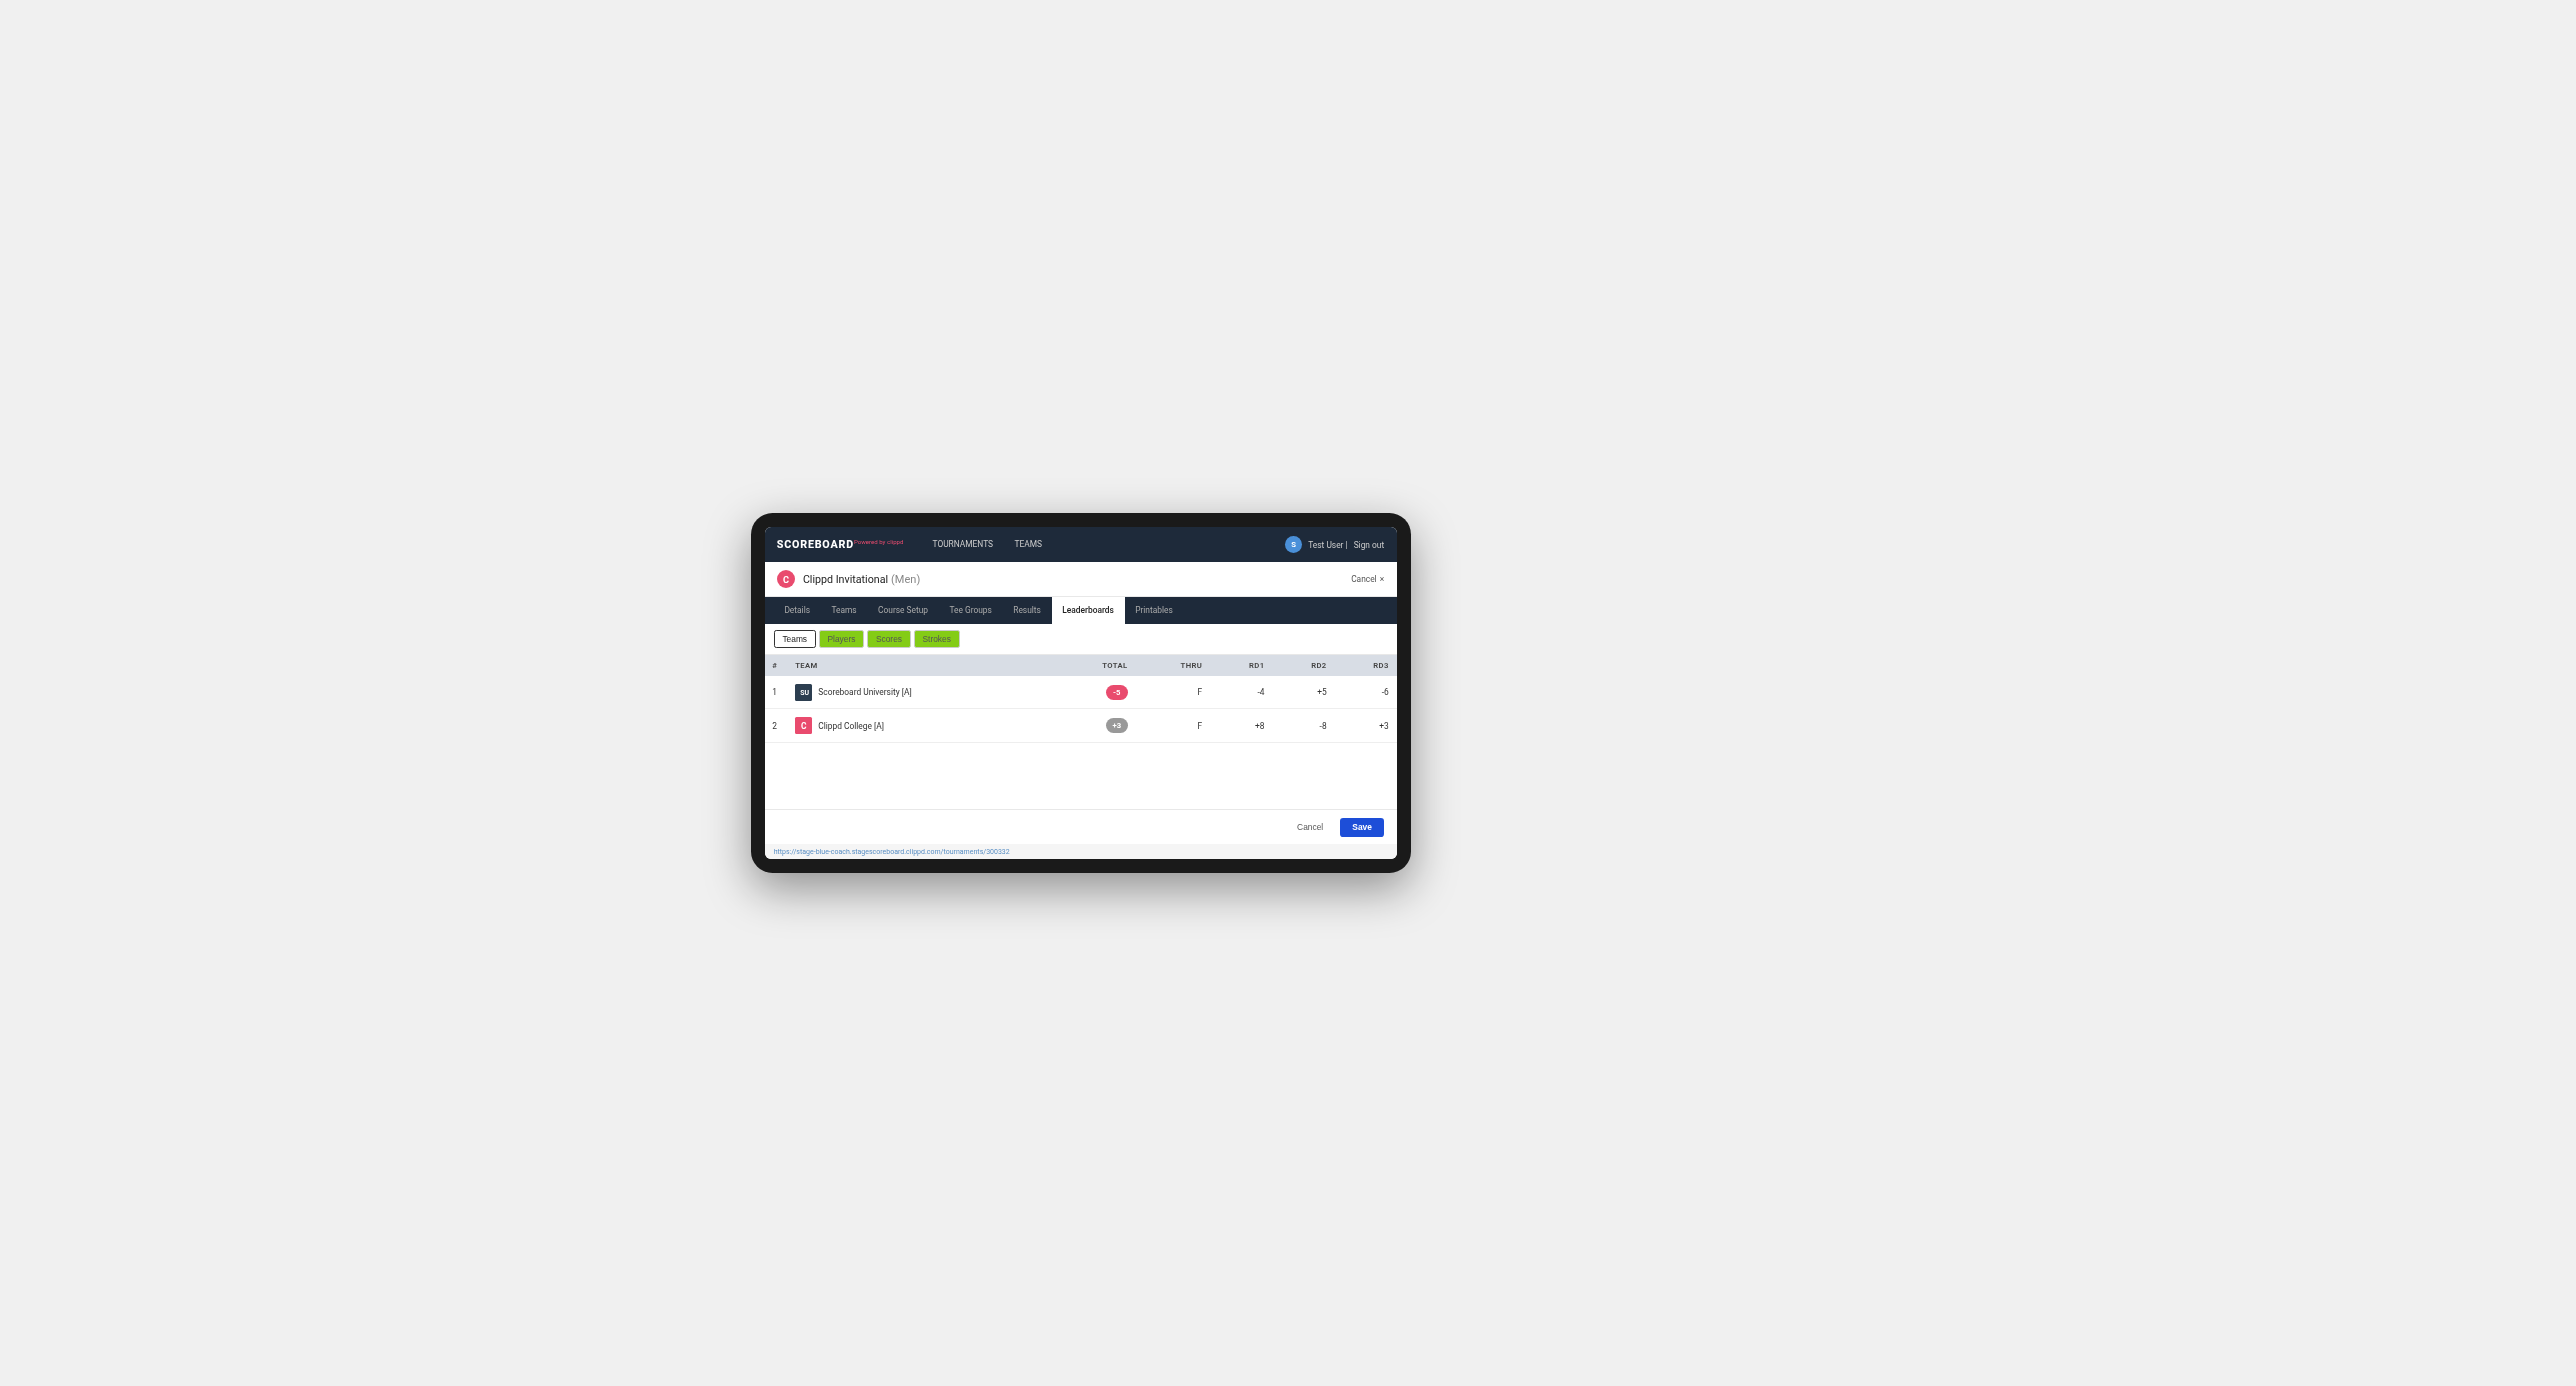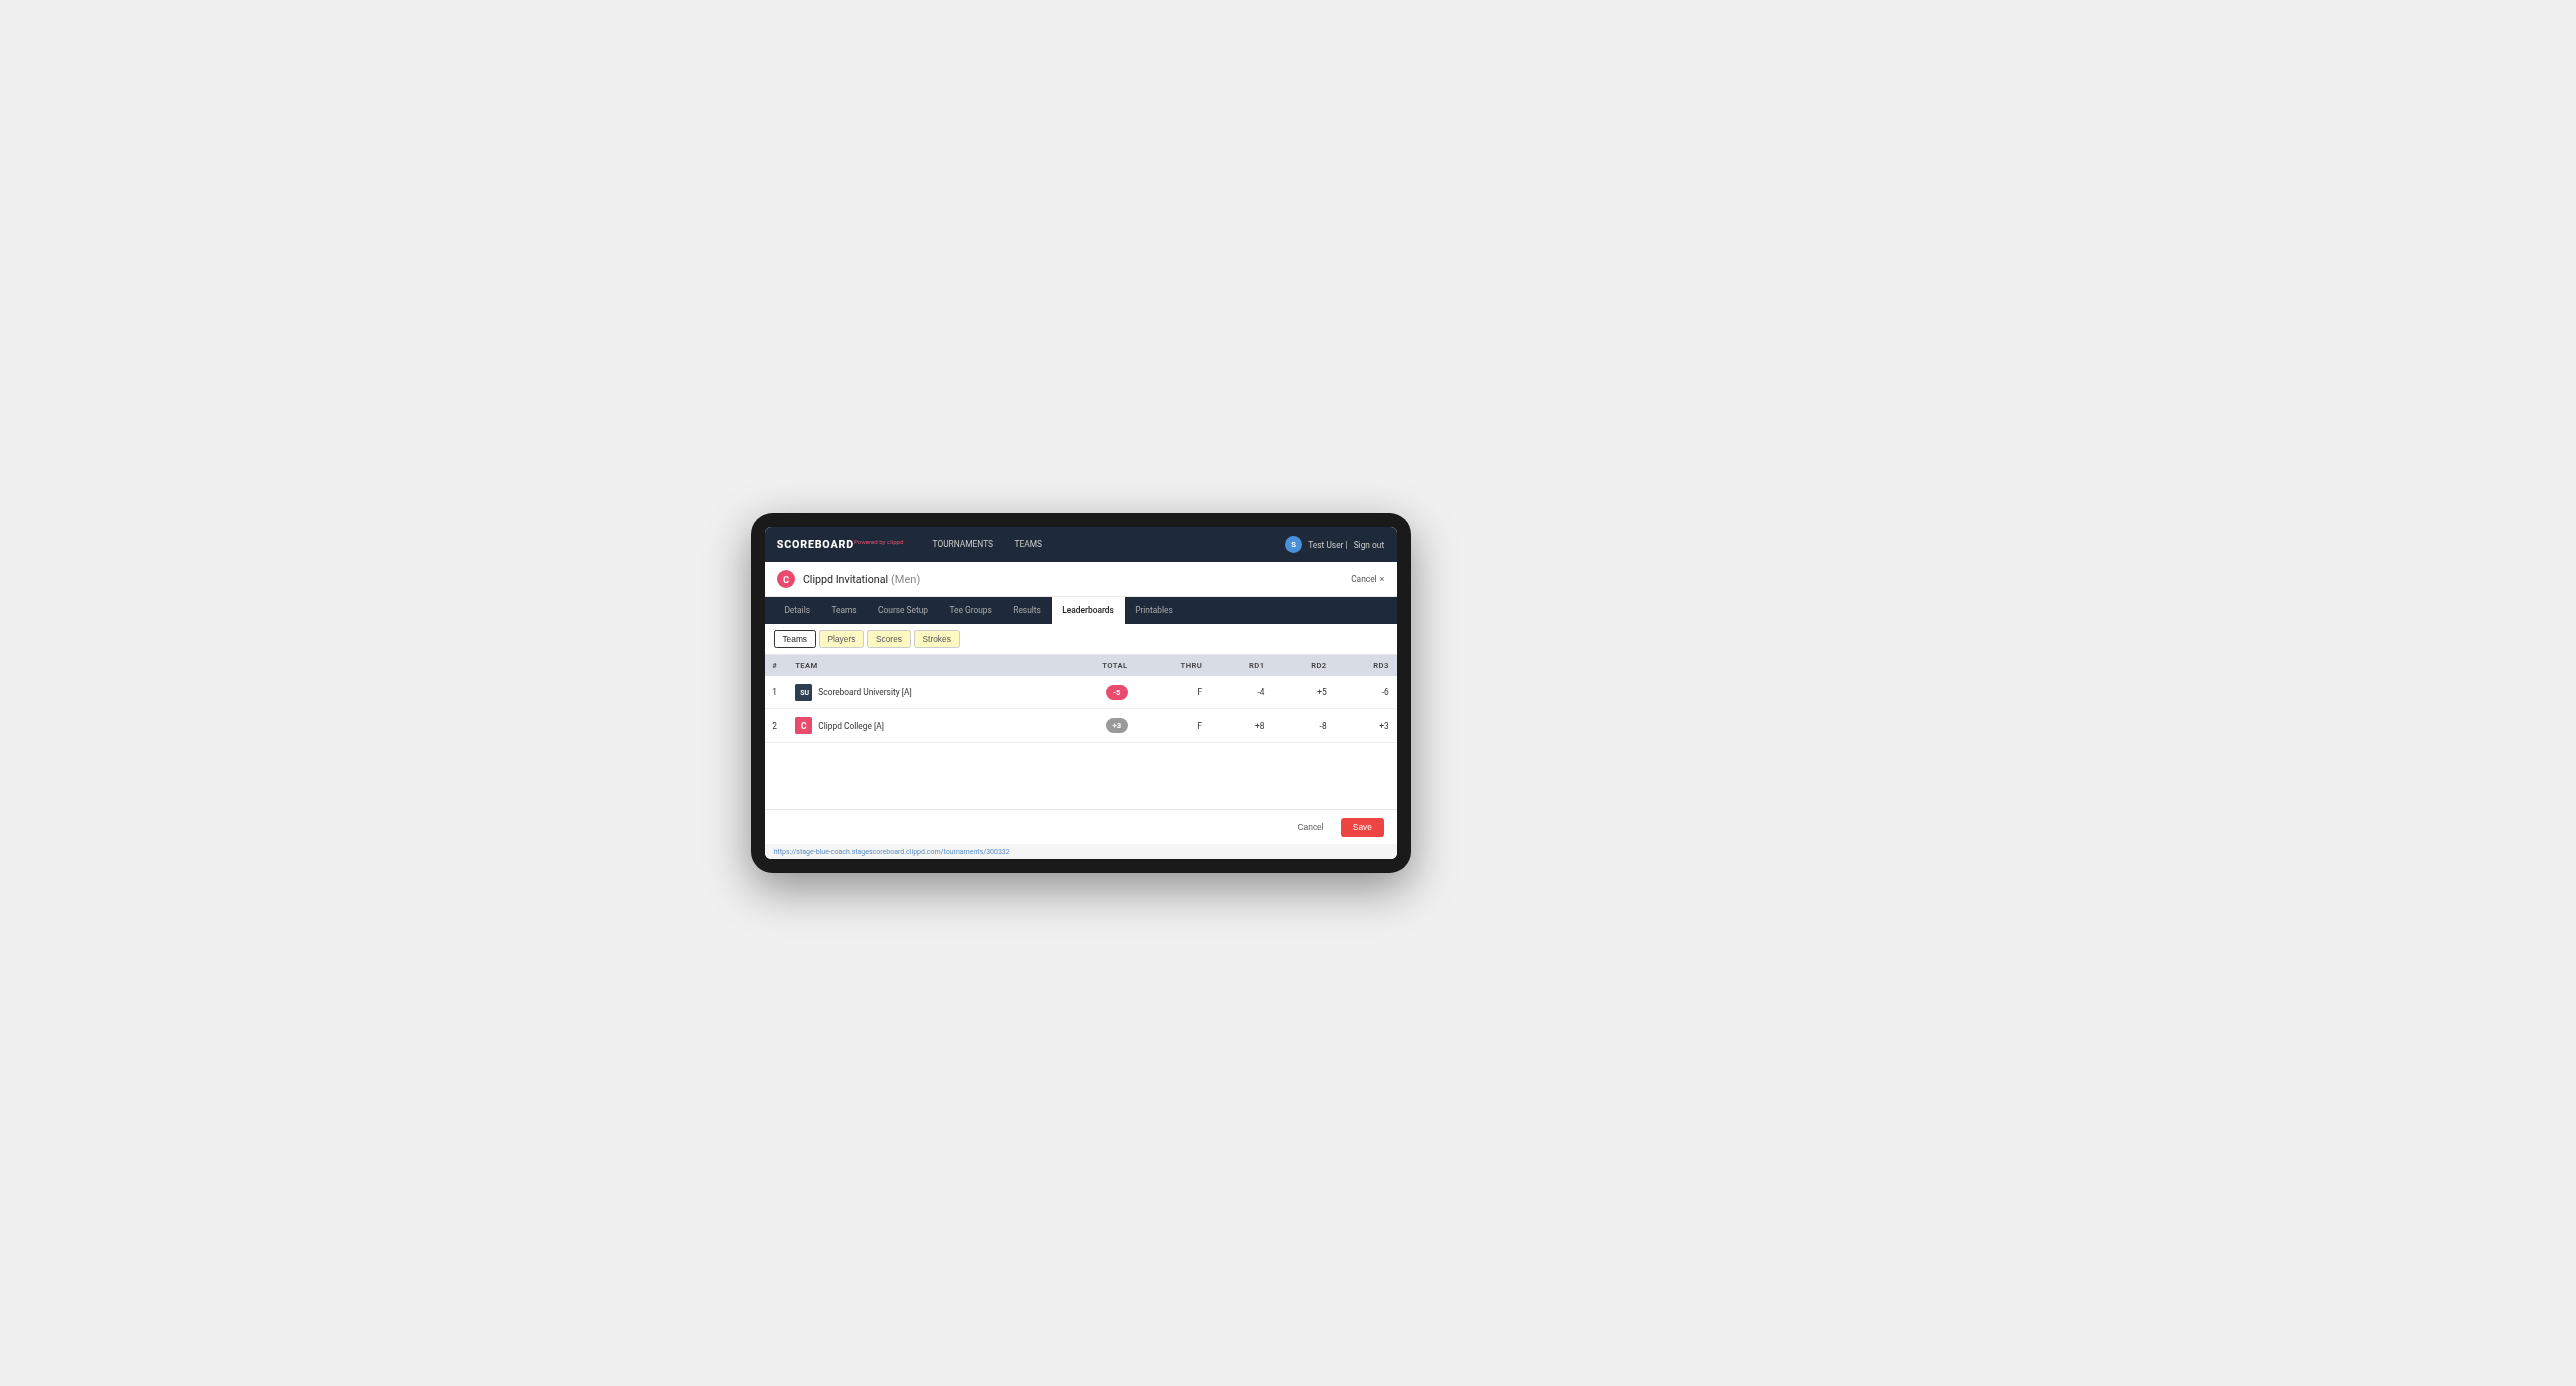--- a/index.html
+++ b/index.html
@@ -204,21 +204,21 @@
       border-bottom: 0.8px solid #e8e8e8;
     }
 
     .sub-tab {
       font-size: 8.4px;
       padding: 3.1px 7.7px;
       border: 0.8px solid #ccc;
       border-radius: 2.3px;
       cursor: pointer;
       color: #555;
-      background: #fef9c3;
+      background: #84cc16;
     }
 
     .sub-tab.active {
       background: #fff;
       border-color: #333;
       color: #222;
       font-weight: 500;
     }
 
     
@@ -319,26 +319,26 @@
       color: #555;
       background: none;
       border: none;
       cursor: pointer;
       padding: 4.6px 9.2px;
     }
 
     .btn-save {
       font-size: 8.4px;
       color: #fff;
-      background: #ef4444;
+      background: #1d4ed8;
       border: none;
       border-radius: 3.1px;
       cursor: pointer;
       padding: 4.6px 12.3px;
-      font-weight: 400;
+      font-weight: 700;
     }
 
     .status-bar {
       background: #f5f5f5;
       padding: 3.1px 9.2px;
       font-size: 7px;
       color: #5a8fc4;
     }
 
     .content-area {

